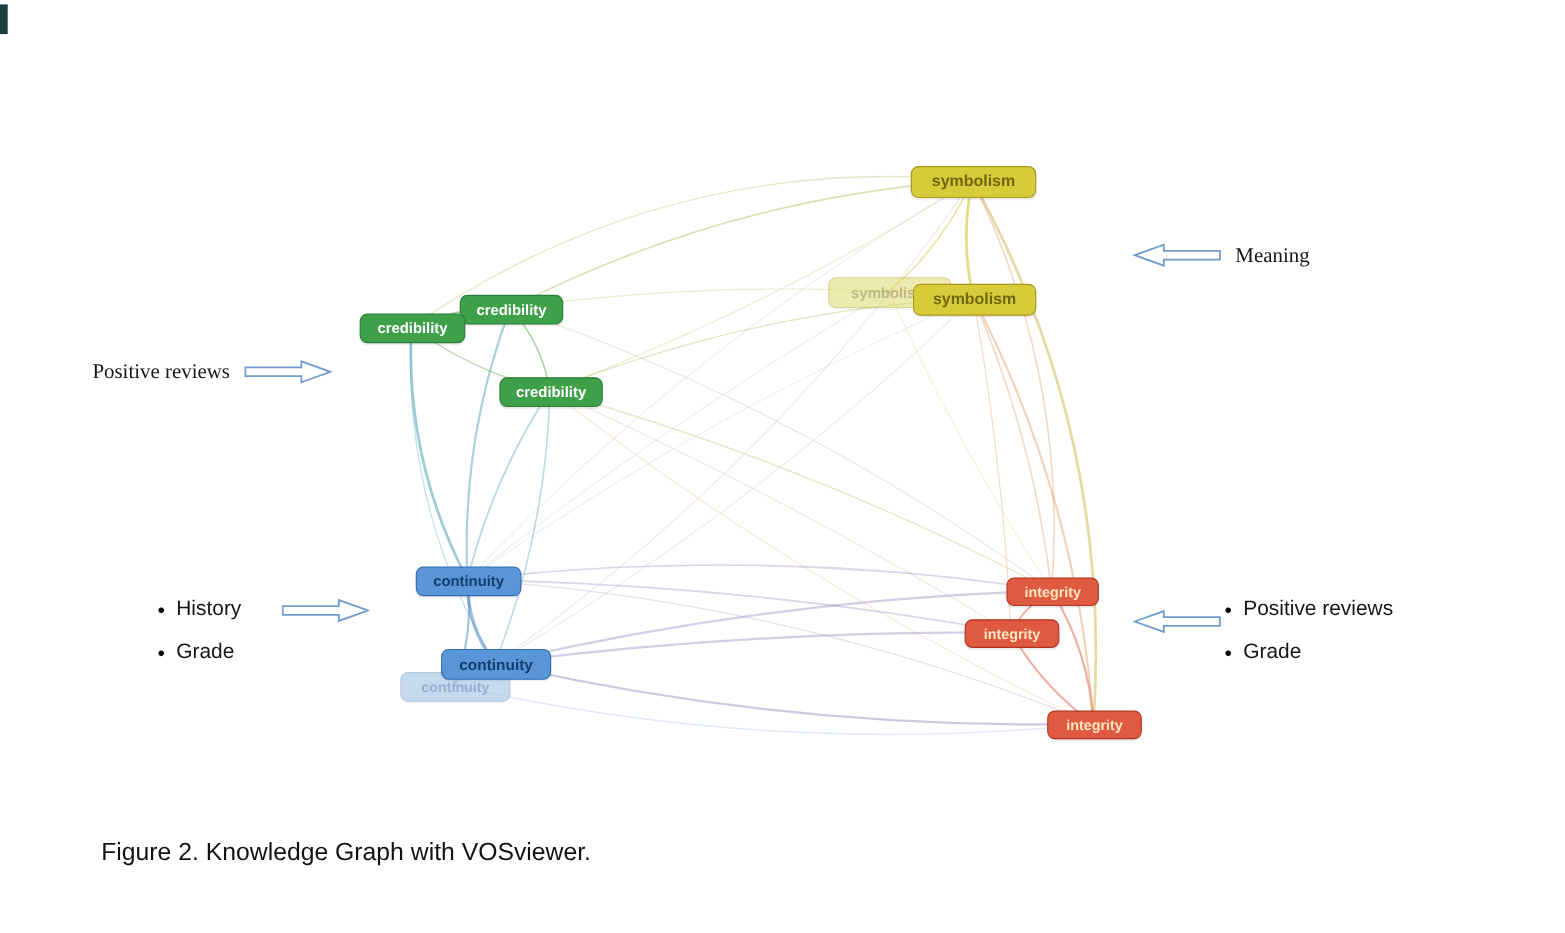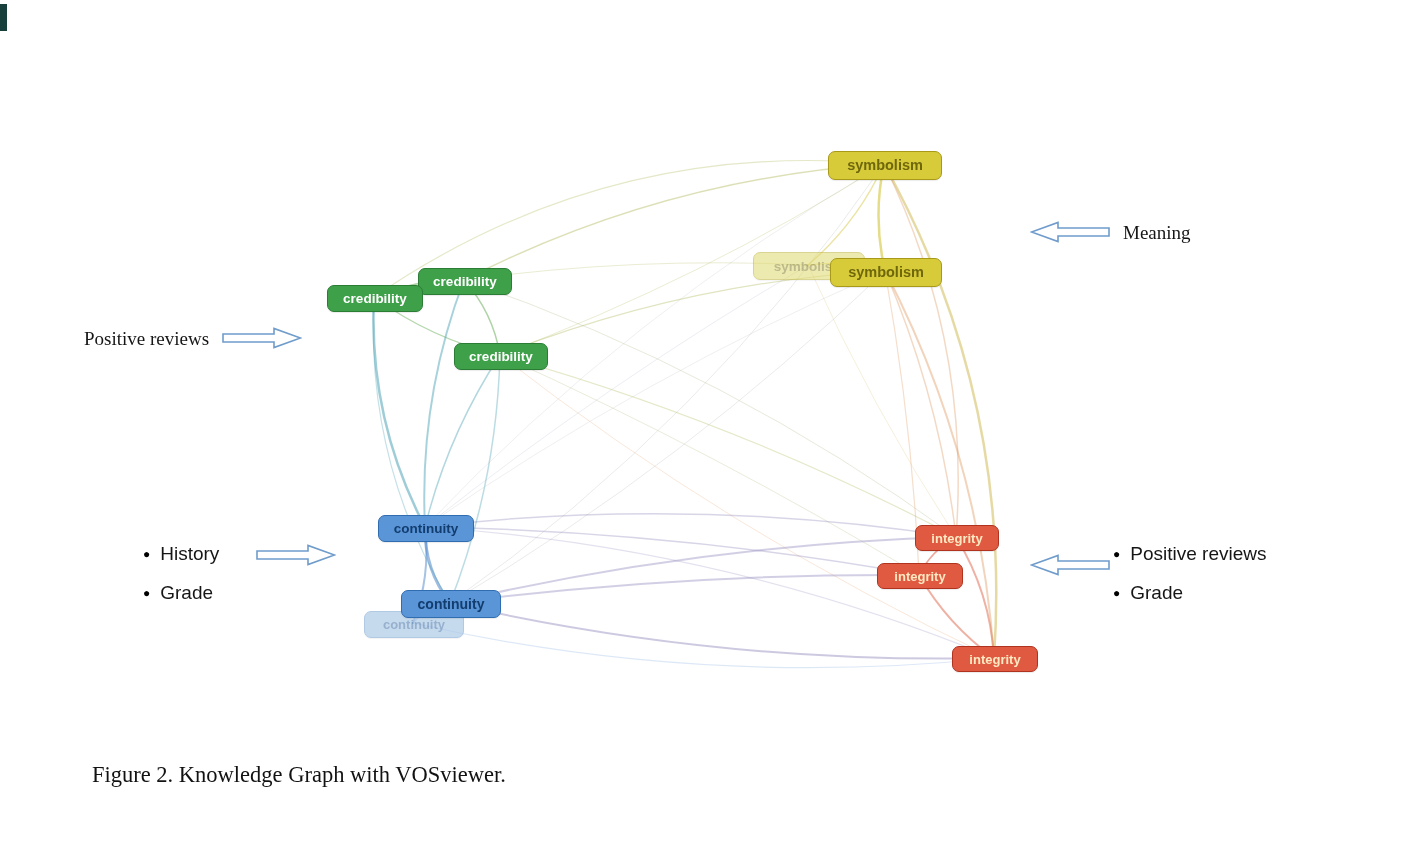--- a/index.html
+++ b/index.html
@@ -27,21 +27,21 @@
     font-weight: bold;
   }
   .anno { position: absolute; display: flex; align-items: flex-start; gap: 13px; font-family: Liberation Serif, serif; }
   .anno-label { font-size: 19px; color: #161616; line-height: 24px; }
   .bullet-list { position: absolute; display: flex; flex-direction: column; gap: 15px; }
   .bullet-row { display: flex; align-items: center; gap: 10px; height: 24px; }
   .bullet { font-size: 12px; color: #000; line-height: 24px; }
   .arrow-svg { display: block; }
   .caption {
     position: absolute;
-    font-family: Liberation Serif, serif;
+    font-family: Liberation Sans, sans-serif;
     font-size: 22.5px;
     color: #121212;
   }
 </style>
 </head>
 <body>
 
 <div class="page">
 
   <div class="corner-artifact"></div>

